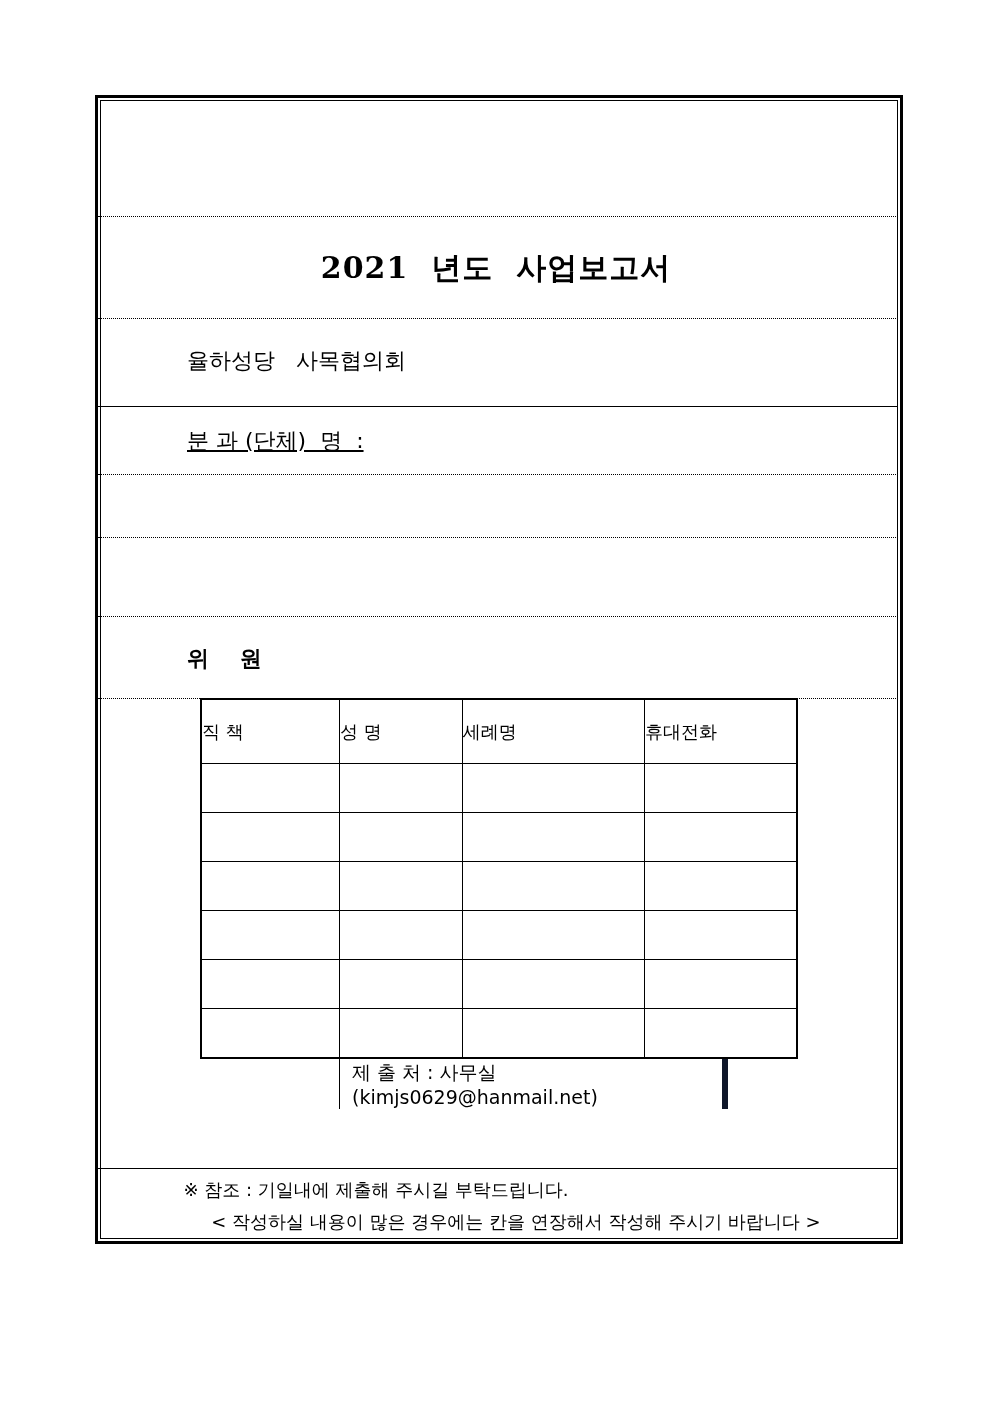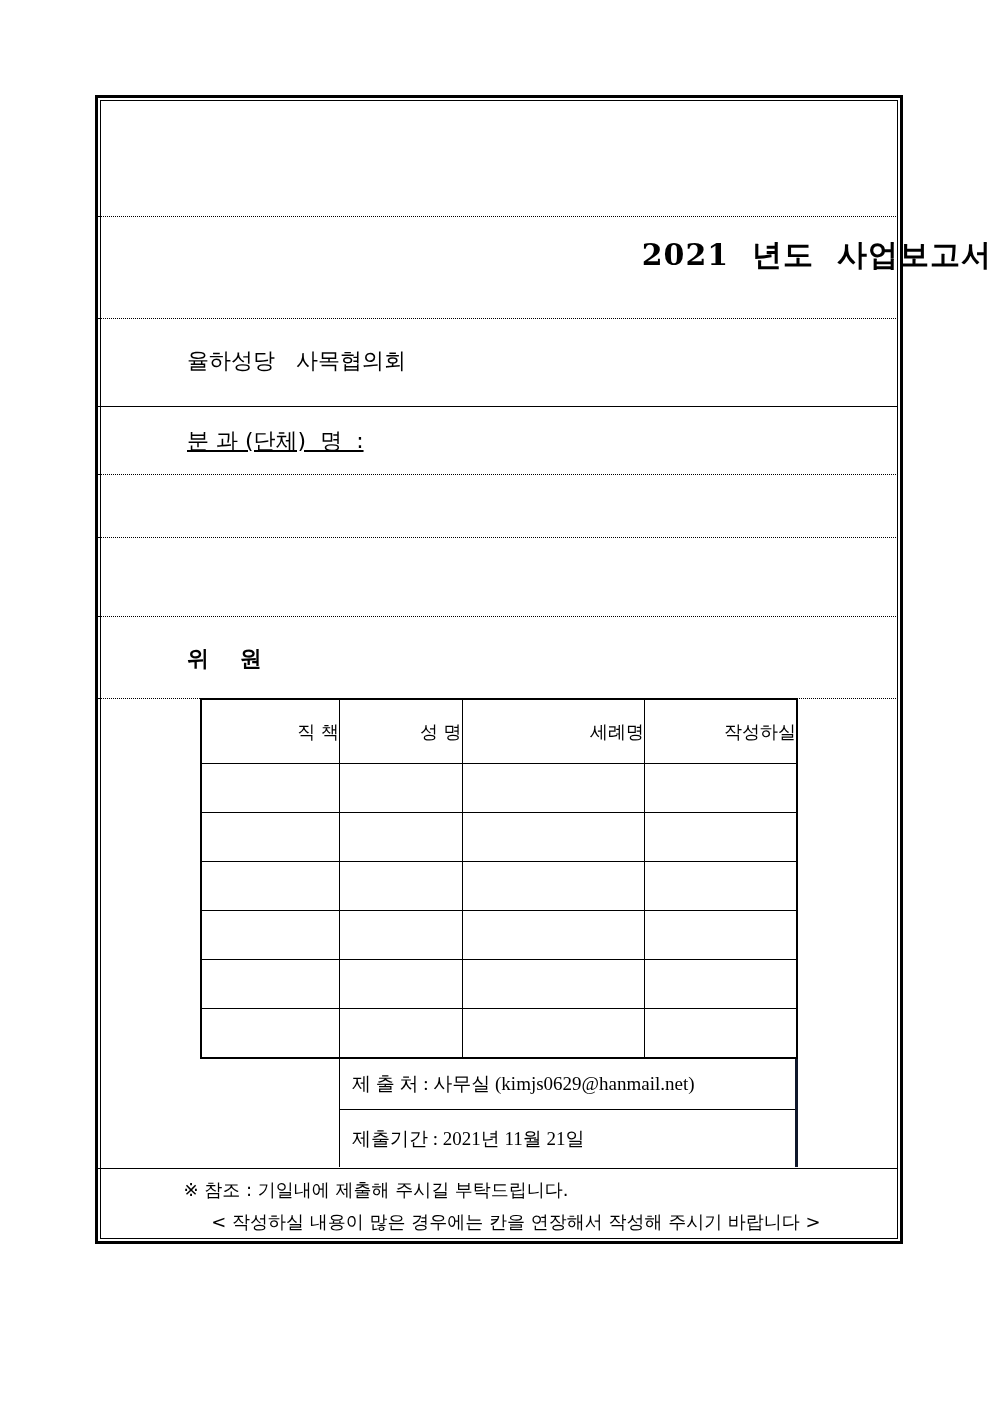--- a/index.html
+++ b/index.html
@@ -3,27 +3,27 @@
 <meta charset="utf-8">
 <style>
   html, body { margin:0; padding:0; background:#ffffff; }
   body { width:992px; height:1403px; position:relative; font-family:"DejaVu Sans","Liberation Sans",sans-serif; color:#000; }
   .frame { position:absolute; left:95px; top:95px; width:808px; height:1149px; box-sizing:border-box; border:3px solid #000; }
   .frame-inner { position:absolute; left:2px; top:2px; right:2px; bottom:2px; border:1px solid #000; box-sizing:border-box; }
   .hline { position:absolute; left:98px; width:800px; height:0; }
   .dotted { border-top:1px dotted #000; }
   .solid { border-top:1px solid #000; }
   .txt { position:absolute; white-space:pre; }
-  .title { left:0; width:992px; text-align:right; top:235px; font-family:"DejaVu Serif","Liberation Serif",serif; font-weight:bold; font-size:30px; letter-spacing:1px; }
+  .title { left:0; width:992px; text-align:center; top:248px; font-family:"DejaVu Serif","Liberation Serif",serif; font-weight:bold; font-size:30px; letter-spacing:1px; }
   .label { left:187px; font-size:22px; }
   table.members { position:absolute; left:200px; top:698px; width:598px; border-collapse:collapse; border:2px solid #000; }
-  table.members th, table.members td { border:1px solid #000; padding:0; font-weight:normal; font-size:18px; text-align:right; }
+  table.members th, table.members td { border:1px solid #000; padding:0; font-weight:normal; font-size:18px; text-align:left; }
   table.members th { height:63px; }
   table.members td { height:48px; }
-  .submit { position:absolute; left:339px; top:1059px; width:459px; border-left:1px solid #000; border-right:3px solid #0f172a; box-sizing:border-box;font-family:Liberation Serif, serif; }
+  .submit { position:absolute; left:339px; top:1059px; width:389px; border-left:1px solid #000; border-right:6px solid #0f172a; box-sizing:border-box; }
   .submit-row { height:50px; box-sizing:border-box; display:flex; align-items:center; padding-left:12px; font-size:19px; }
   .submit-row + .submit-row { border-top:1px solid #000; height:58px; }
   .note { position:absolute; left:0; width:992px; text-align:center; font-size:18px; }
 </style>
 </head>
 <body>
 
 <div class="frame">
   <div class="frame-inner"></div>
 </div>
@@ -48,21 +48,21 @@
     <col style="width:139px">
       <col style="width:123px">
       <col style="width:183px">
       <col style="width:153px">
   </colgroup>
   <thead>
     <tr>
       <th>직  책</th>
       <th>성 명</th>
       <th>세례명</th>
-      <th>작성하실</th>
+      <th>휴대전화</th>
     </tr>
   </thead>
   <tbody>
     <tr>
       <td></td>
       <td></td>
       <td></td>
       <td></td>
     </tr>
     <tr>
@@ -93,17 +93,16 @@
       <td></td>
       <td></td>
       <td></td>
       <td></td>
     </tr>
   </tbody>
 </table>
 
 <div class="submit">
   <div class="submit-row">제 출 처 : 사무실 (kimjs0629@hanmail.net)</div>
-  <div class="submit-row">제출기간 : 2021년 11월 21일</div>
 </div>
 
 <div class="note" style="top:1178px; left:-120px;">※ 참조 : 기일내에 제출해 주시길 부탁드립니다.</div>
 <div class="note" style="top:1210px; left:0;margin-left:20px;">&lt; 작성하실 내용이 많은 경우에는 칸을 연장해서 작성해 주시기 바랍니다 &gt;</div>
 
 </body></html>

